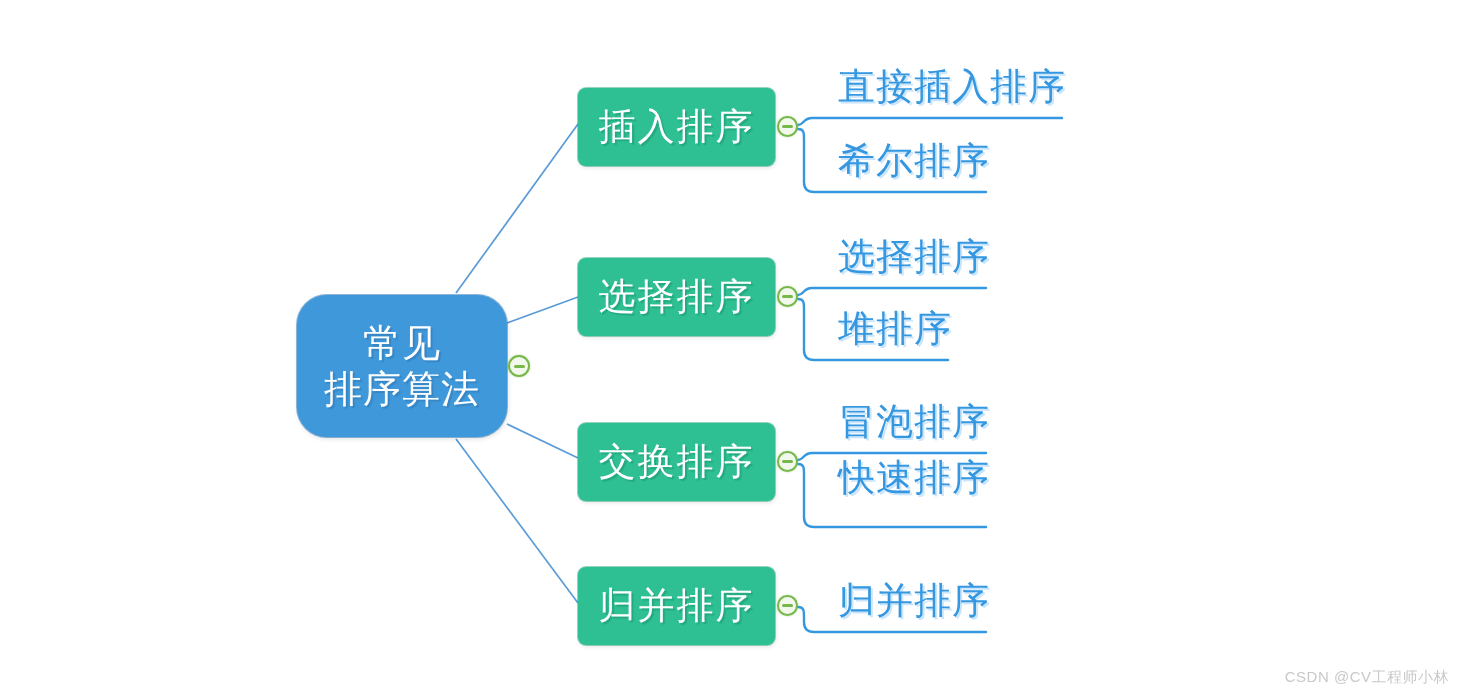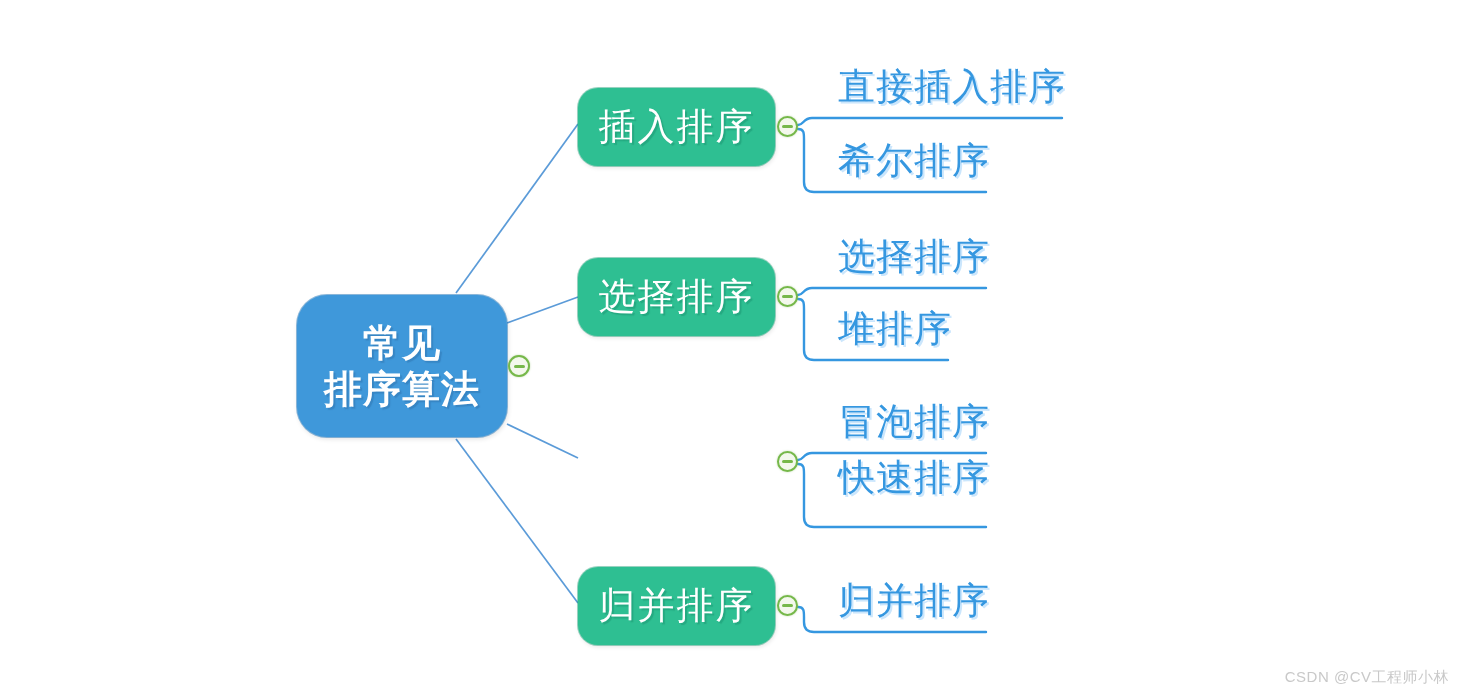--- a/index.html
+++ b/index.html
@@ -19,25 +19,24 @@
   .leafline{stroke:var(--leaf);stroke-width:2.4;fill:none;stroke-linecap:round;}
 
   .root-node{
     position:absolute;left:297px;top:295px;width:210px;height:142px;
     background:var(--root-fill);border-radius:30px;color:#ffffff;
     display:flex;flex-direction:column;align-items:center;justify-content:center;
     font-size:38px;line-height:46px;letter-spacing:1px;
     text-shadow:2px 2px 1px rgba(30,80,130,.25);
     box-shadow:0 0 0 1px rgba(46,125,190,.55), 1px 2px 5px rgba(0,0,0,.12);
     cursor:pointer;
-    font-weight:bold;
   }
   .branch-node{
     position:absolute;left:578px;width:197px;height:78px;
-    background:var(--branch-fill);border-radius:20px;color:#ffffff;
+    background:var(--branch-fill);border-radius:8px;color:#ffffff;
     display:flex;align-items:center;justify-content:center;
     font-size:37px;letter-spacing:2px;
     text-shadow:2px 2px 1px rgba(0,90,70,.22);
     box-shadow:0 0 0 1px rgba(30,160,120,.45), 1px 2px 4px rgba(0,0,0,.10);
     cursor:pointer;
   }
   .collapse-btn{
     position:absolute;width:21px;height:21px;border-radius:50%;
     background:#f3f8ec;border:2px solid var(--button-green);box-sizing:border-box;
     display:flex;align-items:center;justify-content:center;cursor:pointer;
@@ -84,20 +83,21 @@
   <div class="root-node">
     <div>常见</div>
     <div>排序算法</div>
   </div>
   <div class="collapse-btn root-btn" style="left:508px;top:355px;">
     <span class="minus"></span>
   </div>
 
   <div class="branch-node" style="top:88px;">插入排序</div>
   <div class="branch-node" style="top:258px;">选择排序</div>
+  <div class="branch-node" style="top:423px;">交换排序</div>
   <div class="branch-node" style="top:567px;">归并排序</div>
 
   <div class="collapse-btn" style="left:777px;top:116px;">
     <span class="minus"></span>
   </div>
   <div class="collapse-btn" style="left:777px;top:286px;">
     <span class="minus"></span>
   </div>
   <div class="collapse-btn" style="left:777px;top:451px;">
     <span class="minus"></span>

